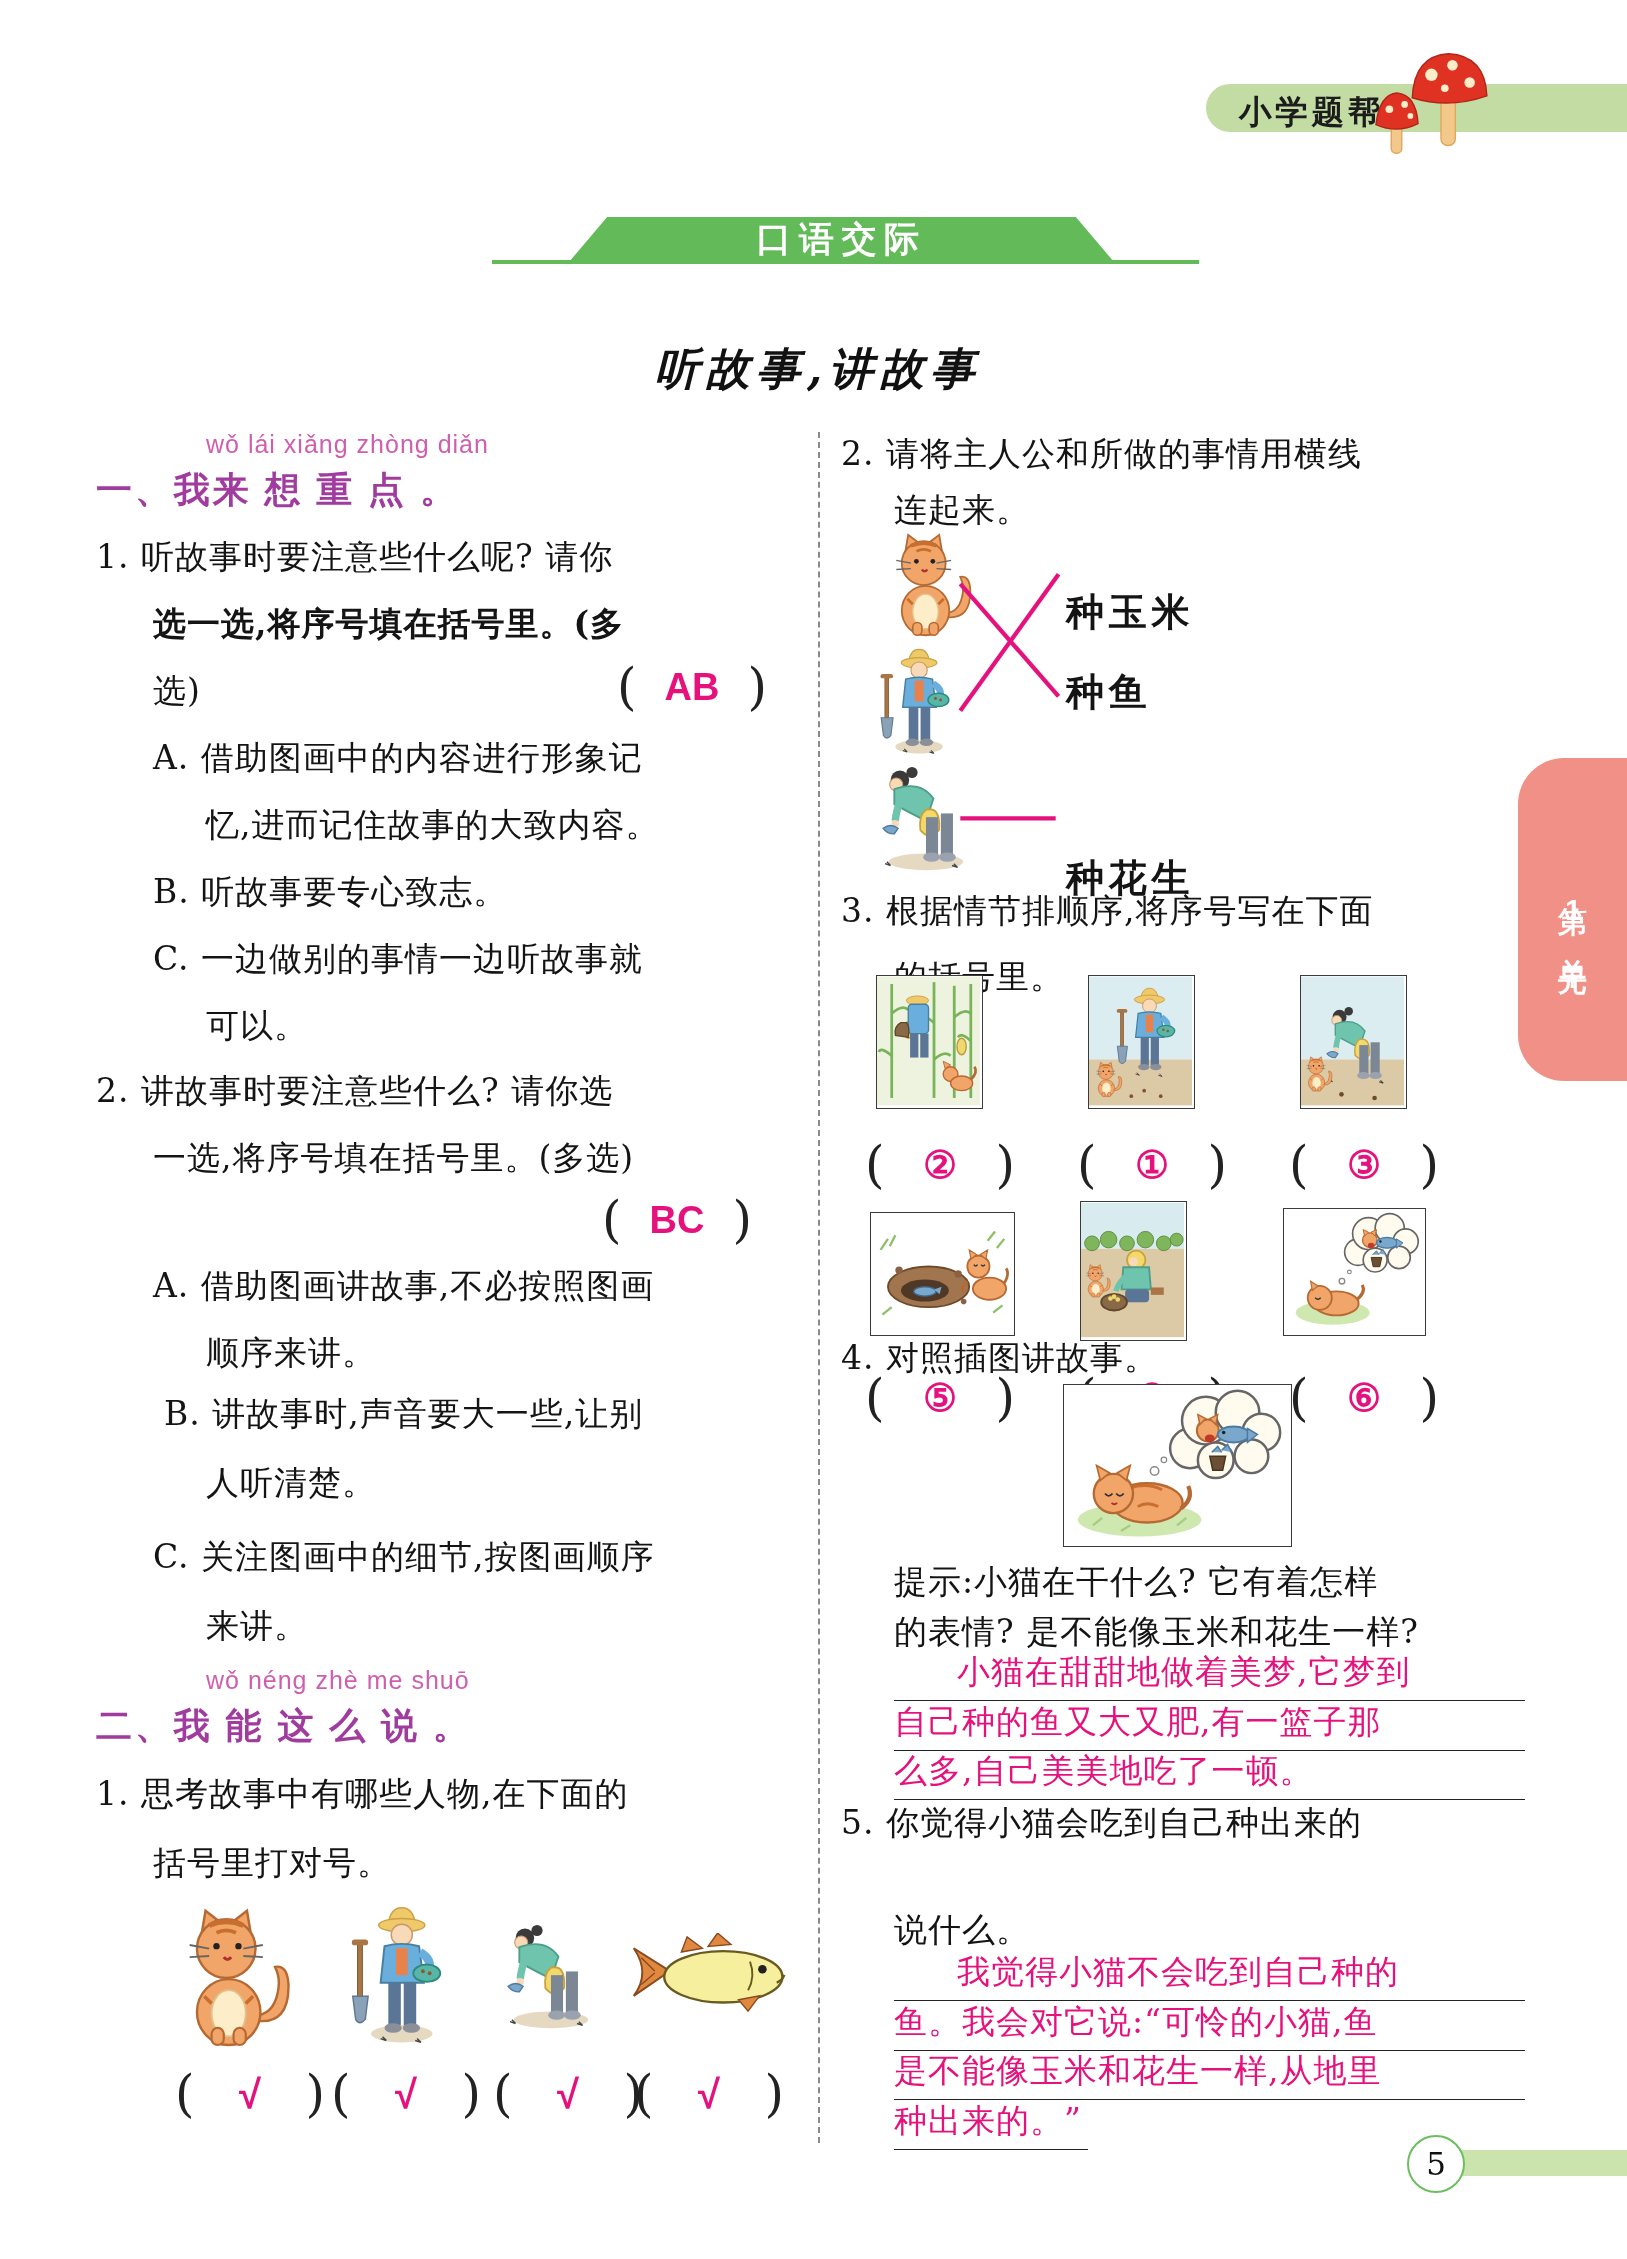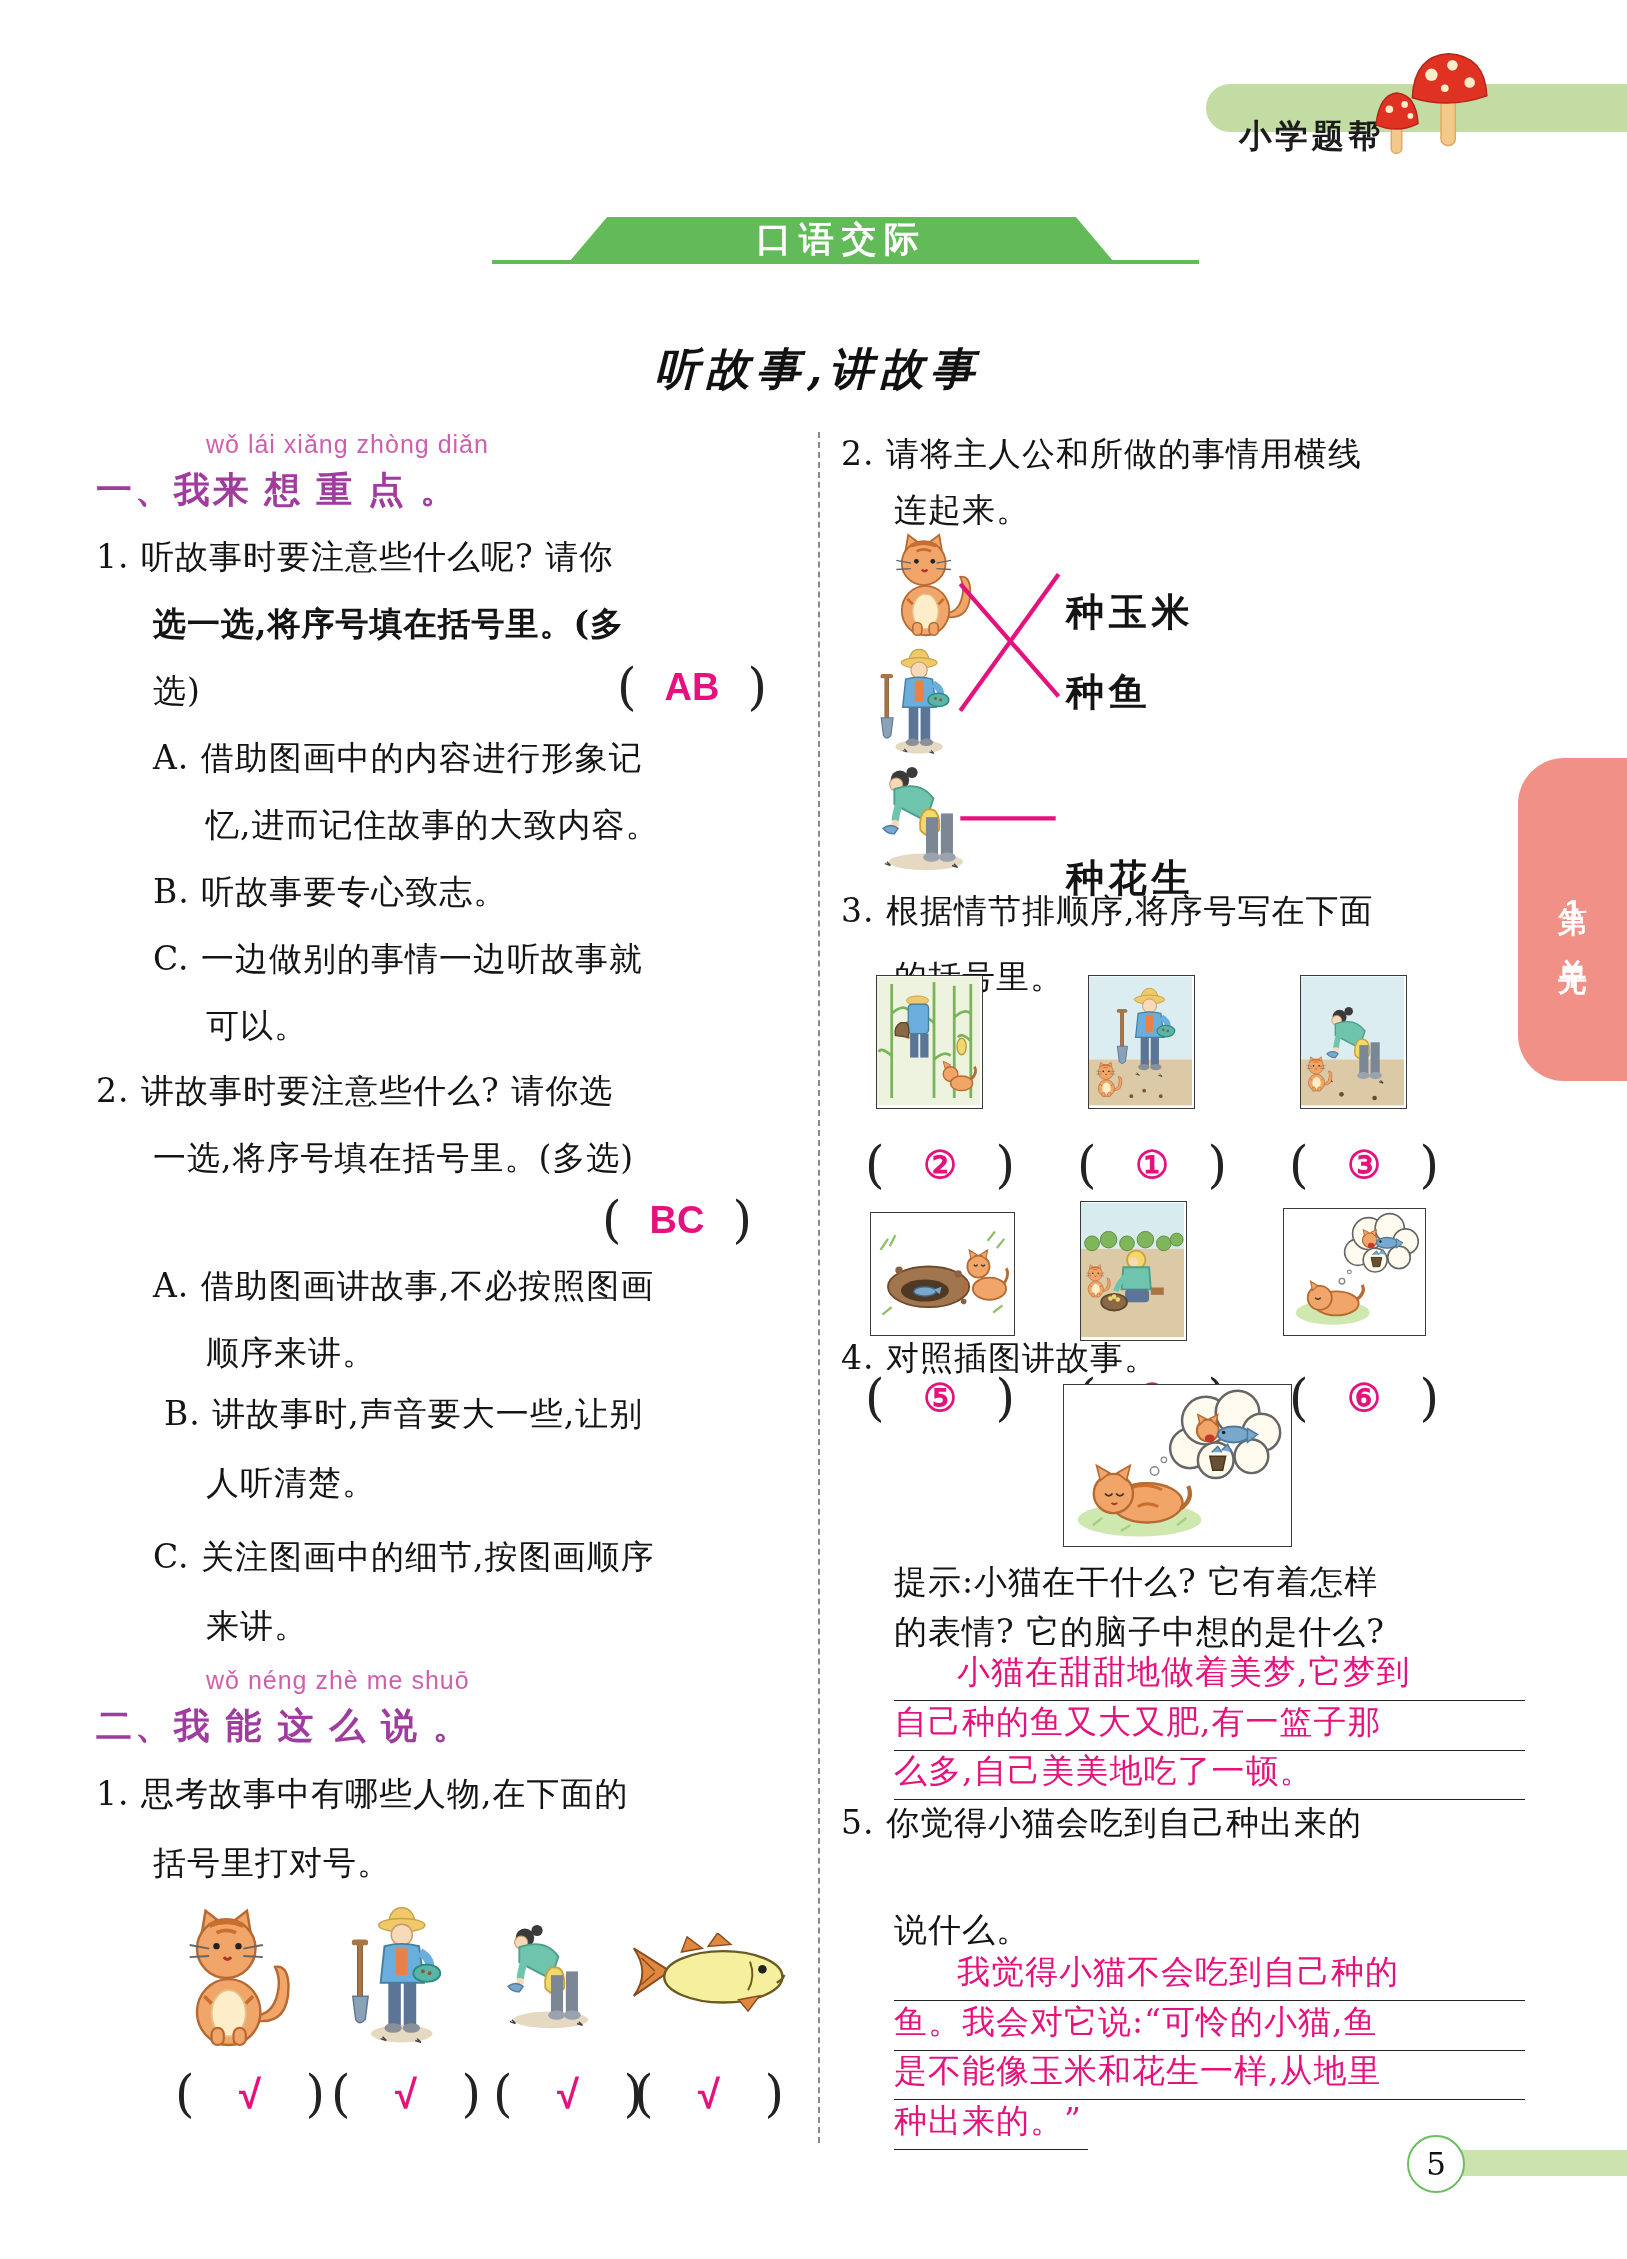--- a/index.html
+++ b/index.html
@@ -2,21 +2,21 @@
 <html><head>
 <meta charset="utf-8">
 <style>
   html,body{margin:0;padding:0;background:#e8e8e8;}
   .page{position:relative;width:1628px;height:2260px;background:#ffffff;margin:0 auto;overflow:hidden;
         font-family:"DejaVu Serif",serif;color:#141414;}
   .abs{position:absolute;}
   
   .logo-bar{left:1206px;top:84px;width:422px;height:48px;background:#c2dca4;border-radius:25px 0 0 25px;}
   .logo-text{left:1239px;top:91px;font-family:"Liberation Sans",sans-serif;font-weight:bold;
-             font-size:32.5px;letter-spacing:3.8px;color:#1c1c1c;margin-top:24px;}
+             font-size:32.5px;letter-spacing:3.8px;color:#1c1c1c;}
   .mushrooms{left:1353px;top:46px;}
   .banner-line{left:492px;top:260px;width:707px;height:3.8px;background:#62ba58;}
   .banner{left:569px;top:217px;width:545px;height:45px;background:#62ba58;
           clip-path:polygon(7% 0,93% 0,100% 100%,0 100%);
           display:flex;align-items:center;justify-content:center;}
   .banner span{font-family:"Liberation Sans",sans-serif;font-weight:bold;font-size:35px;
                letter-spacing:7.6px;color:#ffffff;}
   .page-title{left:574px;top:340px;width:488px;text-align:center;font-size:44px;font-weight:bold;
               font-style:italic;letter-spacing:6.7px;color:#111;}
   
@@ -428,21 +428,21 @@
       <path d="M124,132 Q138,122 132,108" stroke="#b66a33" stroke-width="4.5" fill="none"></path>
       <circle cx="96" cy="92" r="4.5" fill="none" stroke="#888" stroke-width="1.6"></circle>
       <circle cx="106" cy="80" r="3" fill="none" stroke="#888" stroke-width="1.3"></circle>
       <svg x="108" y="2" width="128" height="106" viewBox="0 0 120 100">
           <use href="#sym-cloudcat"></use>
         </svg>
     </svg>
   </div>
 
   <div class="abs body-line" style="left:894px;top:1560px;">提示:小猫在干什么? 它有着怎样</div>
-  <div class="abs body-line" style="left:894px;top:1610px;">的表情? 它的脑子中想的是什么?</div>
+  <div class="abs body-line" style="left:894px;top:1610px;">的表情? 是不能像玉米和花生一样?</div>
 
   <div class="abs ans-line indent" style="left:894px;top:1650px;">小猫在甜甜地做着美梦,它梦到</div>
   <div class="abs ans-line" style="left:894px;top:1700px;">自己种的鱼又大又肥,有一篮子那</div>
   <div class="abs ans-line" style="left:894px;top:1749px;">么多,自己美美地吃了一顿。</div>
 
   <div class="abs body-line" style="left:841px;top:1801px;">5. 你觉得小猫会吃到自己种出来的</div>
   <div class="abs body-line" style="left:894px;top:1908px;">说什么。</div>
 
   <div class="abs ans-line indent" style="left:894px;top:1950px;">我觉得小猫不会吃到自己种的</div>
   <div class="abs ans-line" style="left:894px;top:2000px;">鱼。我会对它说:“可怜的小猫,鱼</div>

